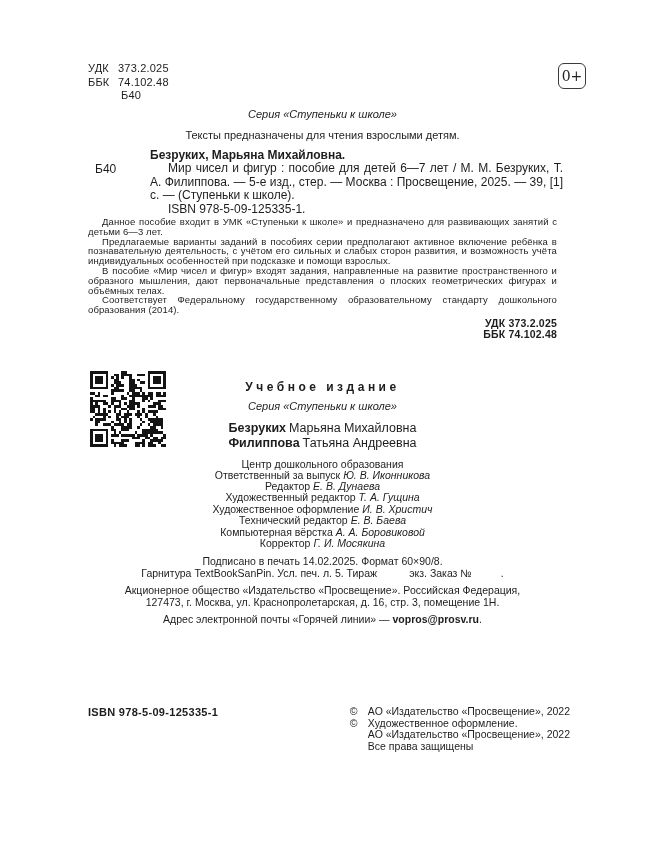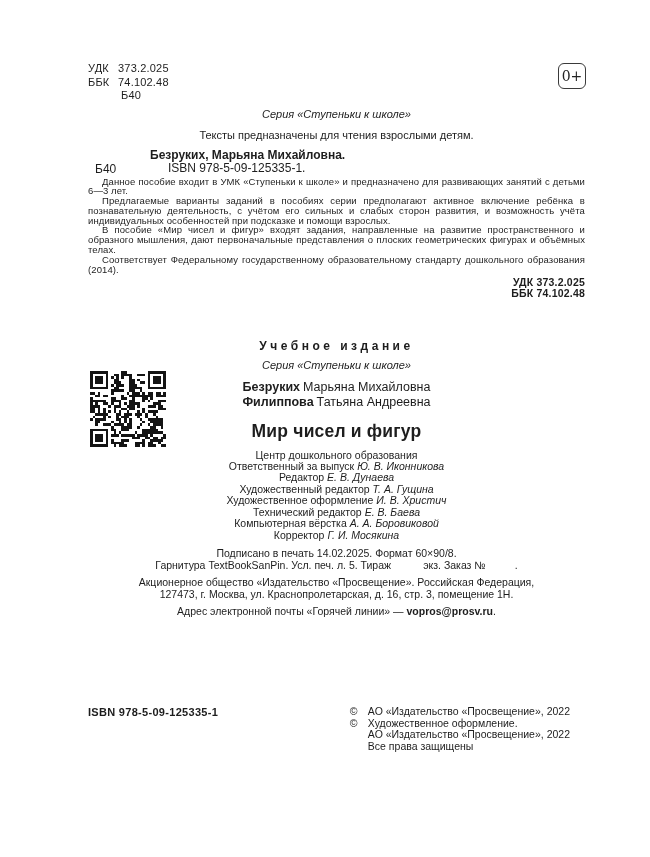--- a/index.html
+++ b/index.html
@@ -1,21 +1,21 @@
 <!DOCTYPE html>
 <html><head>
 <meta charset="utf-8">
 <style>
   html,body{margin:0;padding:0;background:#e8e8e8;}
   .page{
     width:650px;height:857px;background:#ffffff;position:relative;
     font-family:"Liberation Sans", sans-serif;color:#1d1d1d;
     margin:0 auto;overflow:hidden;
   }
-  .content{padding:62px 65px 0 88px;}
+  .content{padding:62px 93px 0 88px;}
 
   
   .codes-top{font-size:11px;line-height:13.5px;letter-spacing:.2px;}
   .codes-top .row{white-space:nowrap;}
   .codes-top .lbl{display:inline-block;width:30px;}
   .codes-top .sign{padding-left:33px;}
 
   
   .age-badge{
     position:absolute;top:63px;right:64px;width:26px;height:24px;
@@ -89,20 +89,21 @@
     </div>
 
     <div class="age-badge">0+</div>
 
     <div class="series-note center">Серия «Ступеньки к школе»</div>
     <div class="reading-note center">Тексты предназначены для чтения взрослыми детям.</div>
 
     <div class="bib">
       <span class="sign">Б40</span>
       <div class="author">Безруких, Марьяна Михайловна.</div>
+      <p class="descr">Мир чисел и фигур : пособие для детей 6—7 лет / М. М. Безруких, Т. А. Филиппова. — 5-е изд., стер. — Москва : Просвещение, 2025. — 39, [1] с. — (Ступеньки к школе).</p>
       <div class="isbn">ISBN 978-5-09-125335-1.</div>
     </div>
 
     <div class="annotation">
       <p>Данное пособие входит в УМК «Ступеньки к школе» и предназначено для развивающих занятий с детьми 6—3 лет.</p>
       <p>Предлагаемые варианты заданий в пособиях серии предполагают активное включение ребёнка в познавательную деятельность, с учётом его сильных и слабых сторон развития, и возможность учёта индивидуальных особенностей при подсказке и помощи взрослых.</p>
       <p>В пособие «Мир чисел и фигур» входят задания, направленные на развитие пространственного и образного мышления, дают первоначальные представления о плоских геометрических фигурах и объёмных телах.</p>
       <p>Соответствует Федеральному государственному образовательному стандарту дошкольного образования (2014).</p>
     </div>
 
@@ -117,21 +118,20 @@
 
       <div class="authors">
         <div>
           <span class="surname">Безруких</span><span class="name">Марьяна Михайловна</span>
         </div>
         <div>
           <span class="surname">Филиппова</span><span class="name">Татьяна Андреевна</span>
         </div>
       </div>
 
-      <div class="book-title">Мир чисел и фигур</div>
       <div class="department">Центр дошкольного образования</div>
 
       <div class="credits">
         <div><span>Ответственный за выпуск</span><span class="name">Ю. В. Иконникова</span></div>
         <div><span>Редактор</span><span class="name">Е. В. Дунаева</span></div>
         <div><span>Художественный редактор</span><span class="name">Т. А. Гущина</span></div>
         <div><span>Художественное оформление</span><span class="name">И. В. Христич</span></div>
         <div><span>Технический редактор</span><span class="name">Е. В. Баева</span></div>
         <div><span>Компьютерная вёрстка</span><span class="name">А. А. Боровиковой</span></div>
         <div><span>Корректор</span><span class="name">Г. И. Мосякина</span></div>

